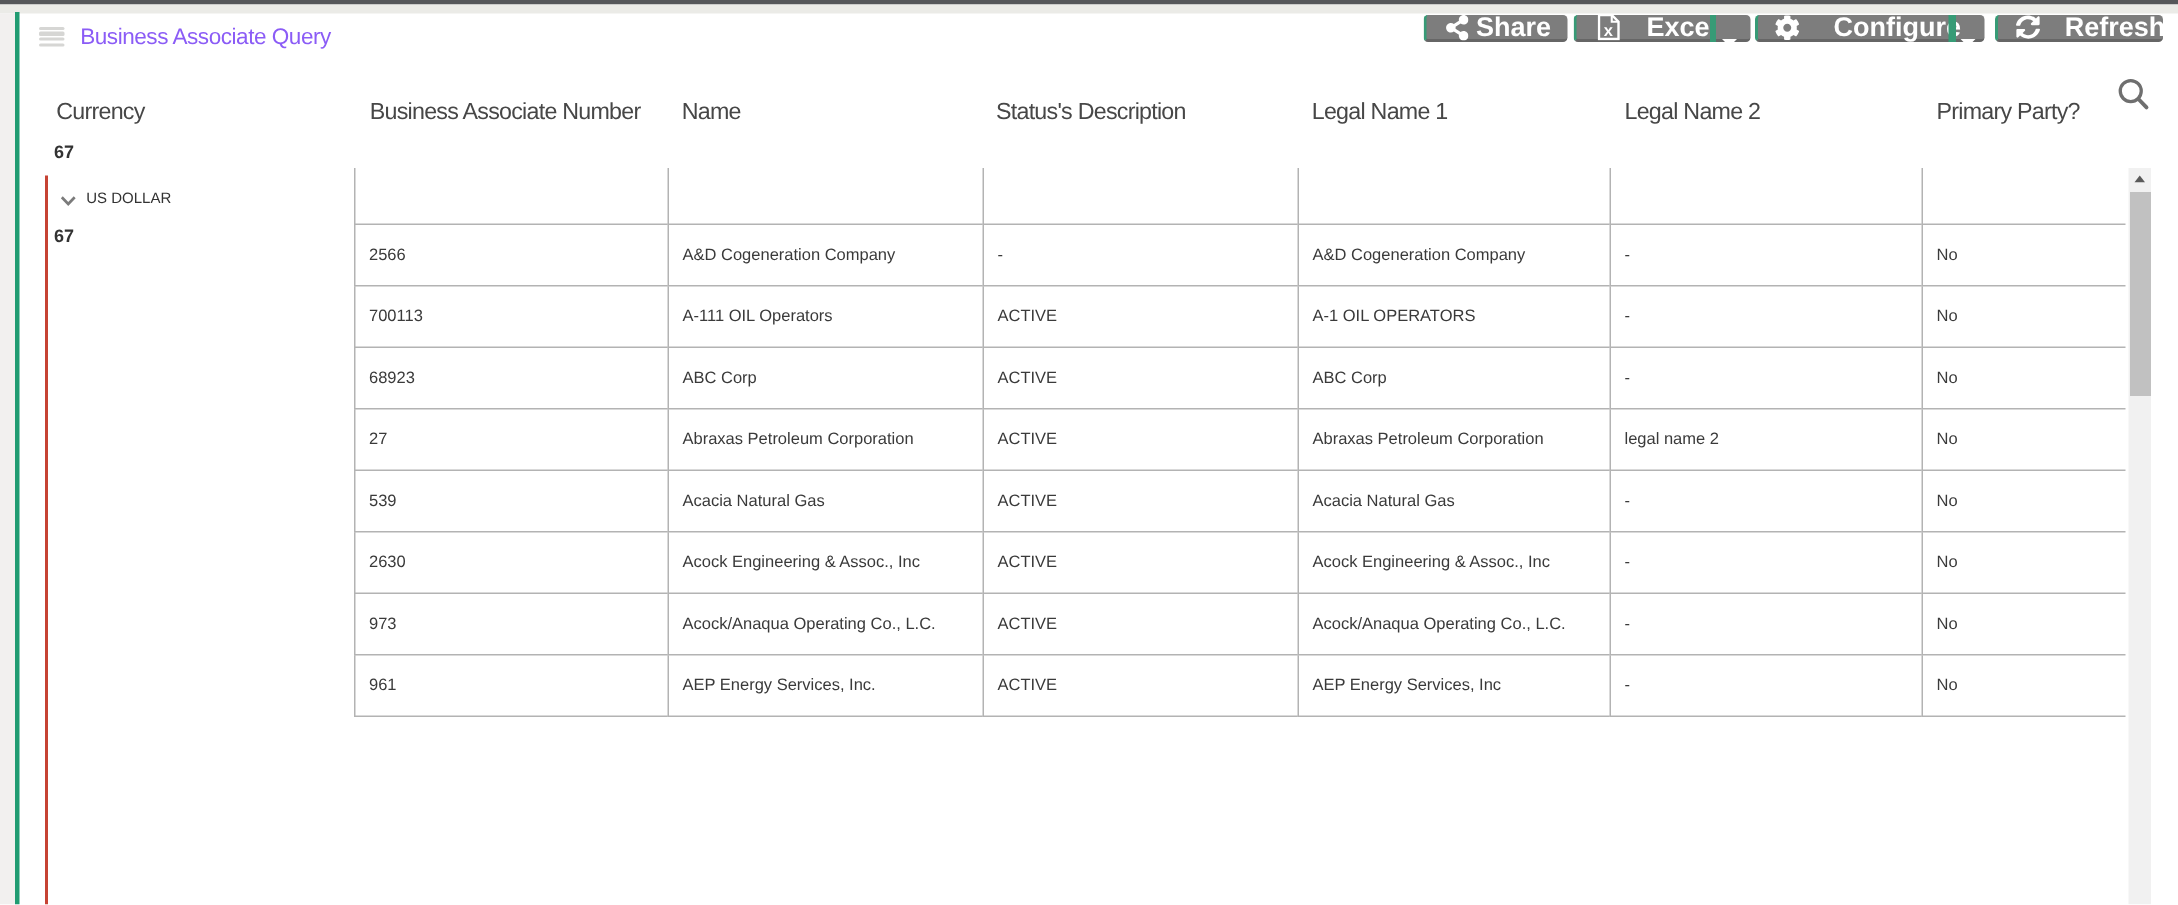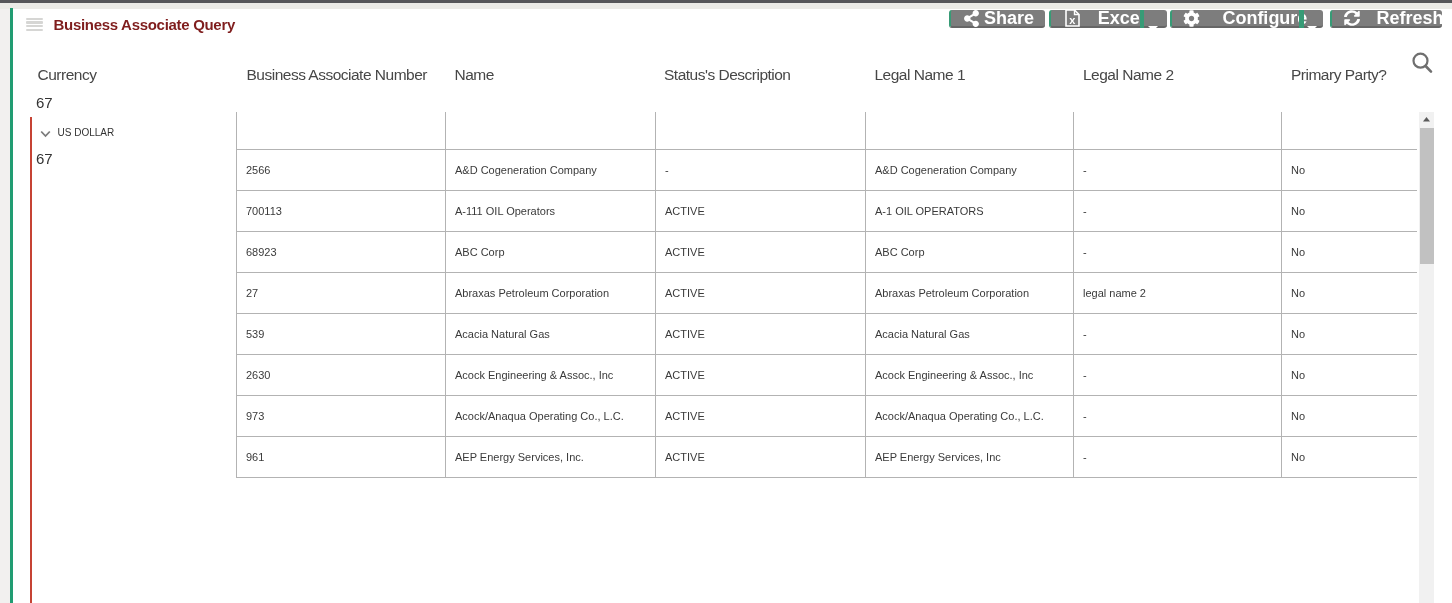--- a/index.html
+++ b/index.html
@@ -11,37 +11,37 @@
 
 #strip1 { left:0; top:0; width:1452px; height:2.5px; background:#56575a; }
 #strip2 { left:0; top:2.5px; width:1452px; height:6.5px; background:#ebebe7; }
 #gutter { left:0; top:9px; width:9.5px; height:594px; background:#f2f0ef; }
 #greenline { left:9.5px; top:7.5px; width:3px; height:595.5px; background:#219c72; }
 #redline { left:29.8px; top:116.5px; width:2.6px; height:486.5px; background:#c64334; }
 
 
 #listicon { left:26px; top:17.5px; width:17px; height:13.5px; }
 #listicon i { position:absolute; left:0; width:17px; height:2.4px; background:#d6d6d4; border-radius:1px; display:block; }
-#title { left:53.5px; top:15.5px; font-size:15px; letter-spacing:-0.3px; color:#7f1d1d;font-weight:bold; }
+#title { left:53.5px; top:15.5px; font-size:15px; letter-spacing:-0.3px; color:#8b5cf6; }
 
 
 .btn { position:absolute; top:10px; height:18px; background:#7d7d7d;
   border-left:2.5px solid #379b76; border-bottom:2px solid #666;
   border-radius:3px; color:#fff; font-weight:bold; font-size:18px;
   display:flex; align-items:center; white-space:nowrap; }
 .btn svg { flex:0 0 auto; }
 .divider { position:absolute; top:0; bottom:-2px; width:4.5px; background:#379b76; }
 .caret { position:absolute; width:0; height:0; border-left:5.5px solid transparent;
   border-right:5.5px solid transparent; border-top:5px solid #fff; top:15.5px; }
 
 
 .colhead { position:absolute; top:66px; font-size:15.5px; letter-spacing:-0.5px; color:#474747; }
 
 
-.b67 { position:absolute; font-size:15px; font-weight:normal; color:#333; }
+.b67 { position:absolute; font-size:12px; font-weight:bold; color:#333; }
 #usdollar { position:absolute; left:57.5px; top:127px; font-size:10px; color:#333; }
 
 
 #grid { position:absolute; left:236px; top:112px; border-collapse:separate; border-spacing:0; table-layout:fixed; }
 #grid td { border-left:1px solid #b3b3b3; border-bottom:1px solid #b3b3b3;
   font-size:11px; color:#3a3a3a; padding:0 0 0 9px; overflow:hidden; white-space:nowrap; }
 #grid tr.filter td { height:38px; }
 #grid tr.r td { height:41px; }
 
 

